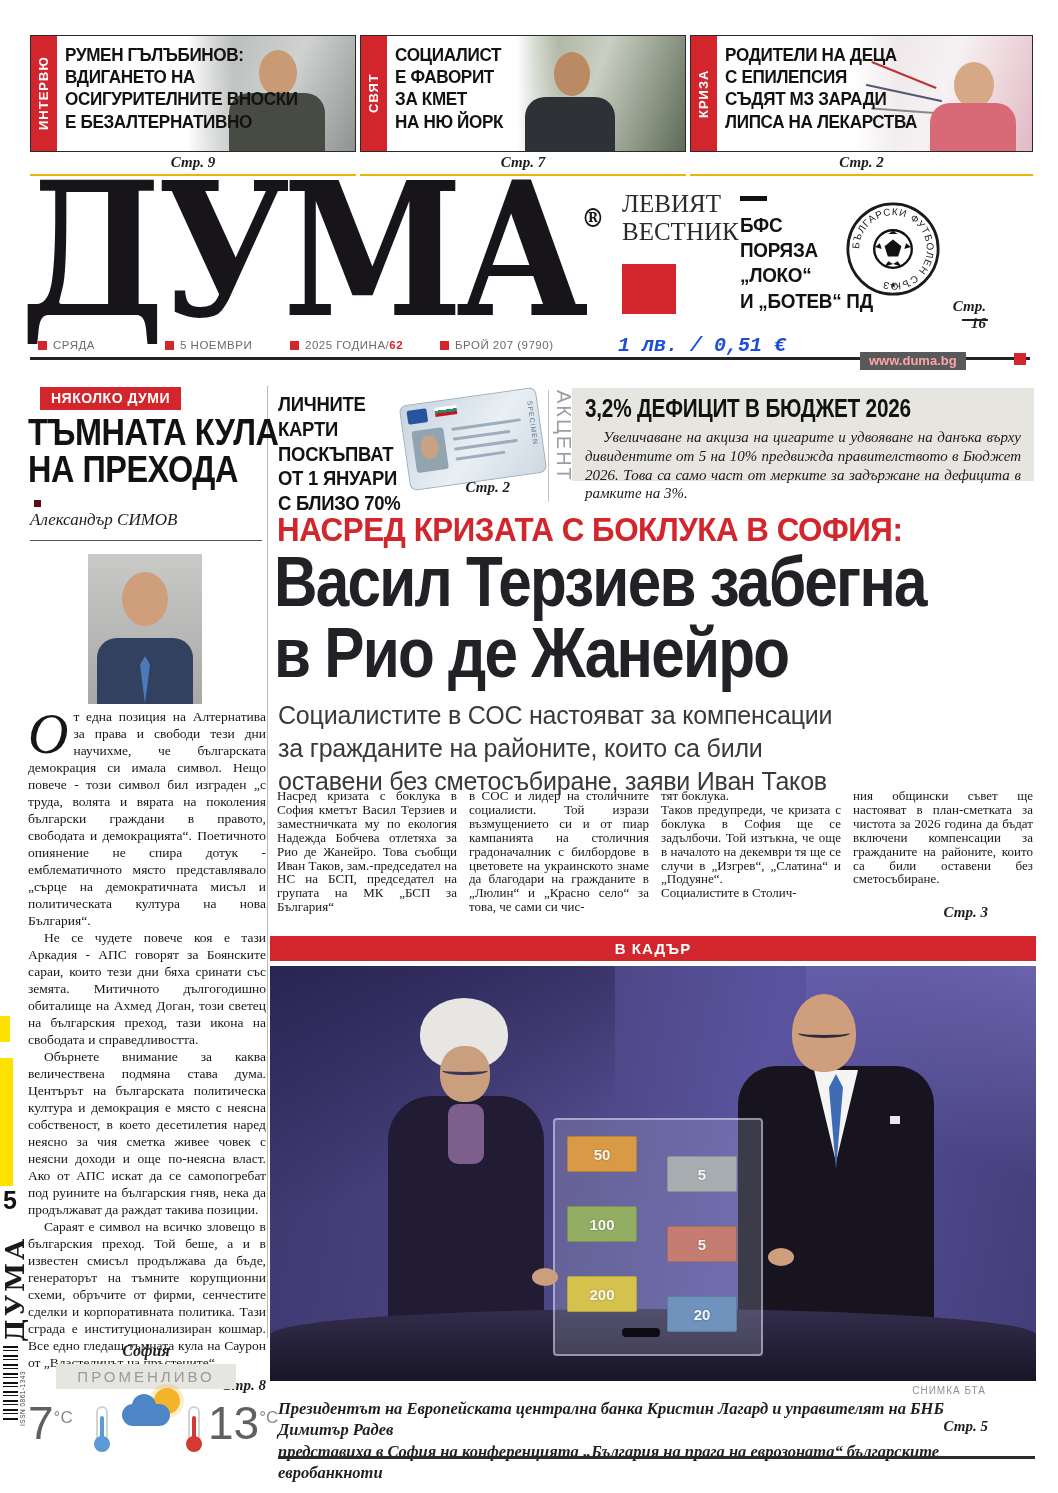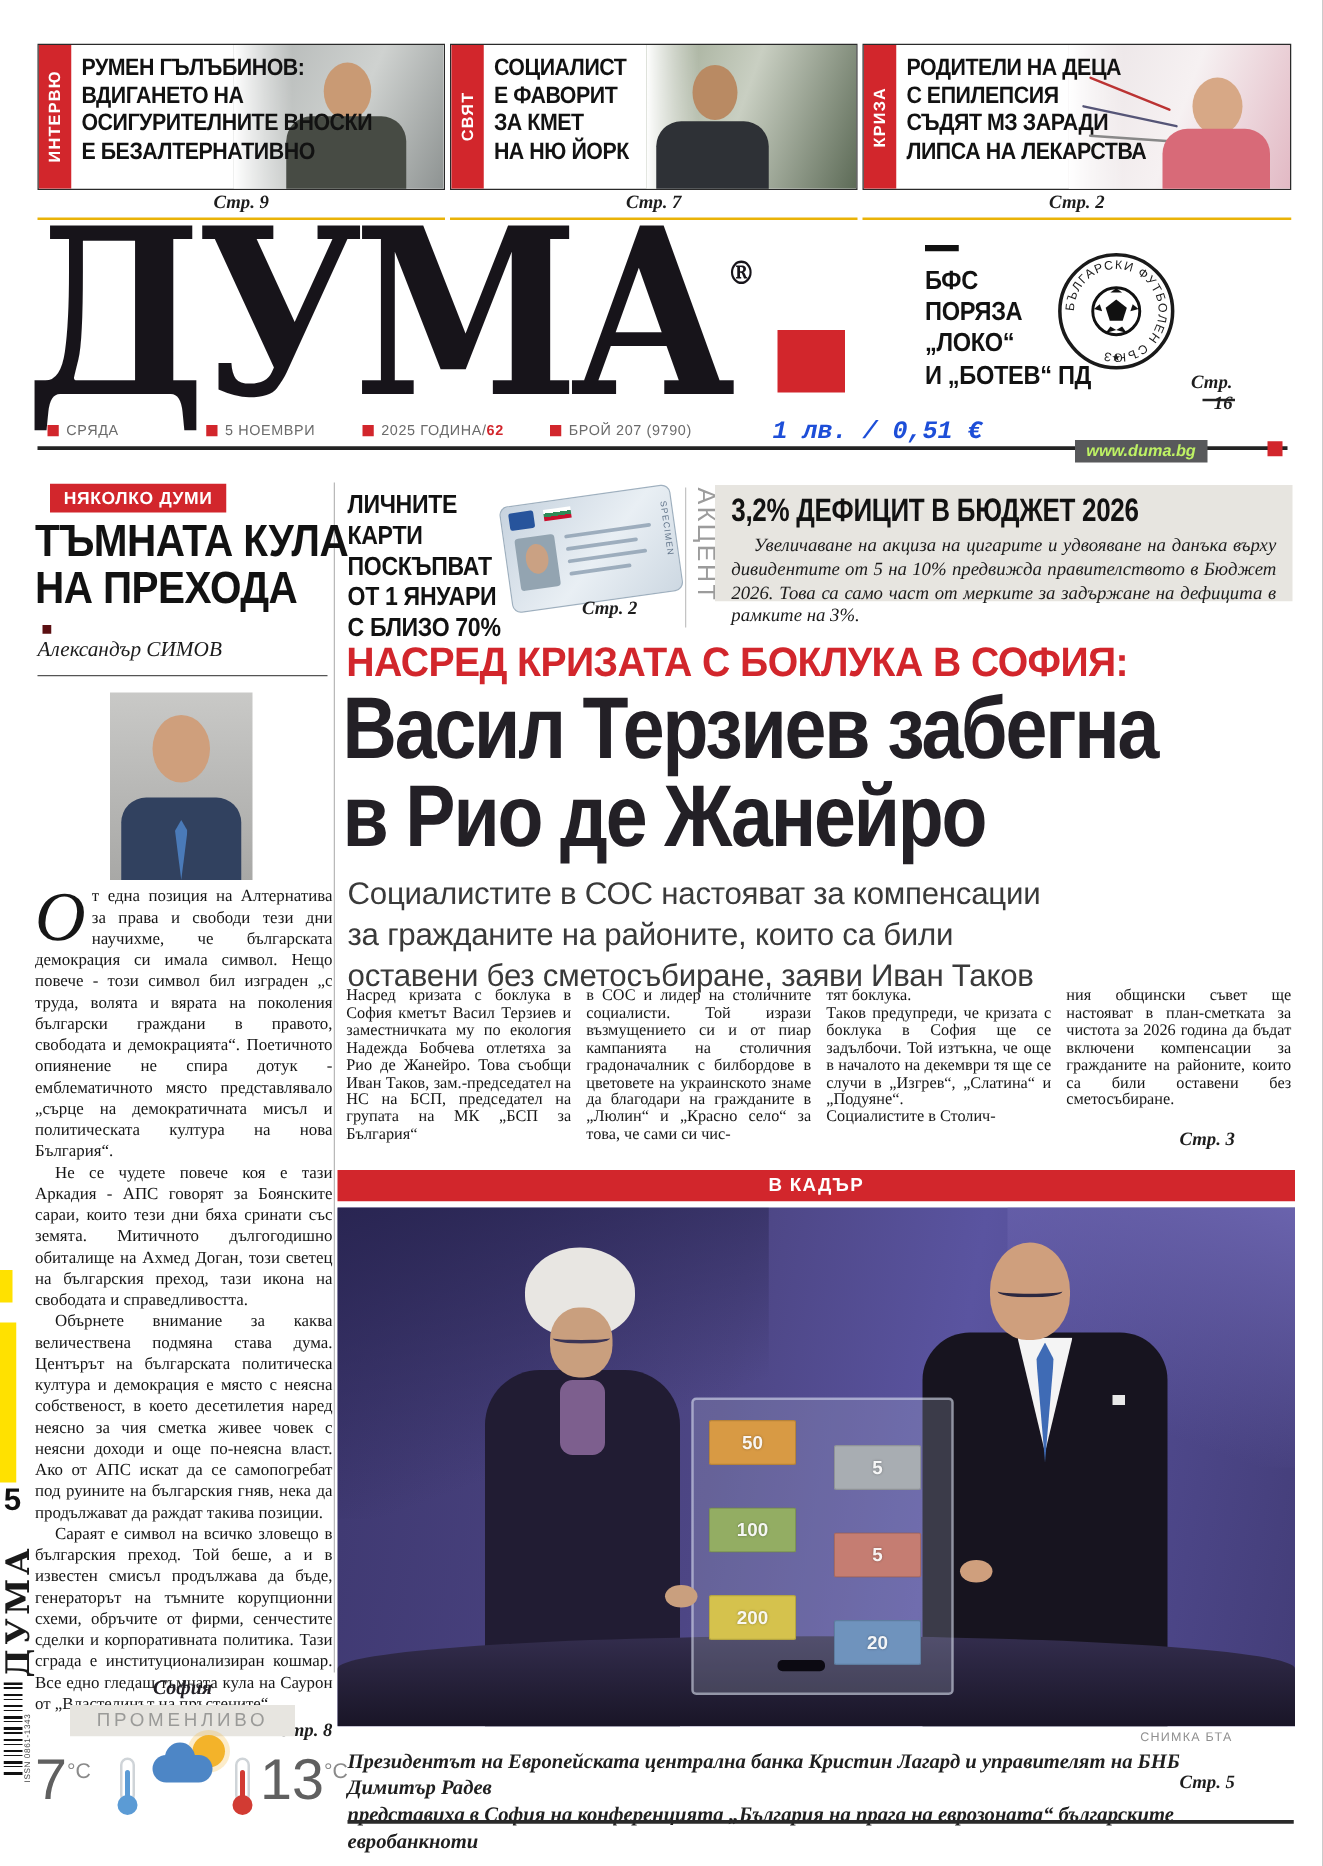--- a/index.html
+++ b/index.html
@@ -52,21 +52,21 @@
   .bfs{left:846px;top:202px}
   .sport-page{left:938px;top:298px;width:48px;text-align:right}
   .sport-page-rule{left:962px;top:319px;width:26px;height:2px;background:#222}
 
   
   .dl-item{position:absolute;top:339px;font-size:11.5px;letter-spacing:.5px;color:#6b6b6b}
   .bullet{display:inline-block;width:9px;height:9px;background:var(--accent);margin-right:6px;vertical-align:-1px}
   .dl-red{color:var(--accent);font-weight:700}
   .price{left:618px;top:334px;font-family:Liberation Mono, monospace;font-style:italic;font-weight:700;font-size:20px;color:#1d4ed8}
   .main-rule{left:30px;top:357px;width:1000px;height:3px;background:#232323}
-  .site-badge{left:860px;top:352px;background:#58595b;color:#bef264;font-weight:700;font-style:italic;font-size:13px;
+  .site-badge{left:860px;top:352px;background:#58595b;color:#fca5a5;font-weight:700;font-size:13px;
               padding:1px 9px 2px;display:inline-block}
   .site-sq{left:1014px;top:353px;width:12px;height:12px;background:var(--accent)}
 
   
   .vrule{left:267px;top:386px;width:1px;height:952px;background:#b9b9b9}
   .rubric{left:40px;top:387px;background:var(--accent);color:#fff;font-weight:700;font-size:14px;letter-spacing:.5px;padding:3px 11px 4px}
   .op-title{left:28px;top:414px;font-weight:700;font-size:36px;line-height:1.03;letter-spacing:-.5px;color:#121212;
             transform:scaleX(.9);transform-origin:0 0;width:130%}
   .op-bullet{left:34px;top:500px;width:7px;height:7px;background:#5b0f12}
   .op-author{left:30px;top:510px;font-family:"Liberation Serif",serif;font-style:italic;font-size:17px;color:#1c1c1c}
@@ -225,20 +225,22 @@
       </div>
       <div class="t-title pre">РОДИТЕЛИ НА ДЕЦА
 С ЕПИЛЕПСИЯ
 СЪДЯТ МЗ ЗАРАДИ
 ЛИПСА НА ЛЕКАРСТВА</div>
     </div>
     <div class="t-page pageref">Стр. 2</div>
   </div>
 
   <div class="abs logo"><span>ДУМА</span><span class="reg">®</span></div>
+  <div class="abs tagline pre">ЛЕВИЯТ
+ВЕСТНИК</div>
   <div class="abs red-square"></div>
   <div class="abs sport-dash"></div>
   <div class="abs sport-title pre">БФС
 ПОРЯЗА
 „ЛОКО“
 И „БОТЕВ“ ПД</div>
 
   <div class="abs bfs">
     <svg width="94" height="94" viewBox="0 0 100 100">
       <circle cx="50" cy="50" r="48" fill="#fff" stroke="#1a1a1a" stroke-width="3"></circle>

